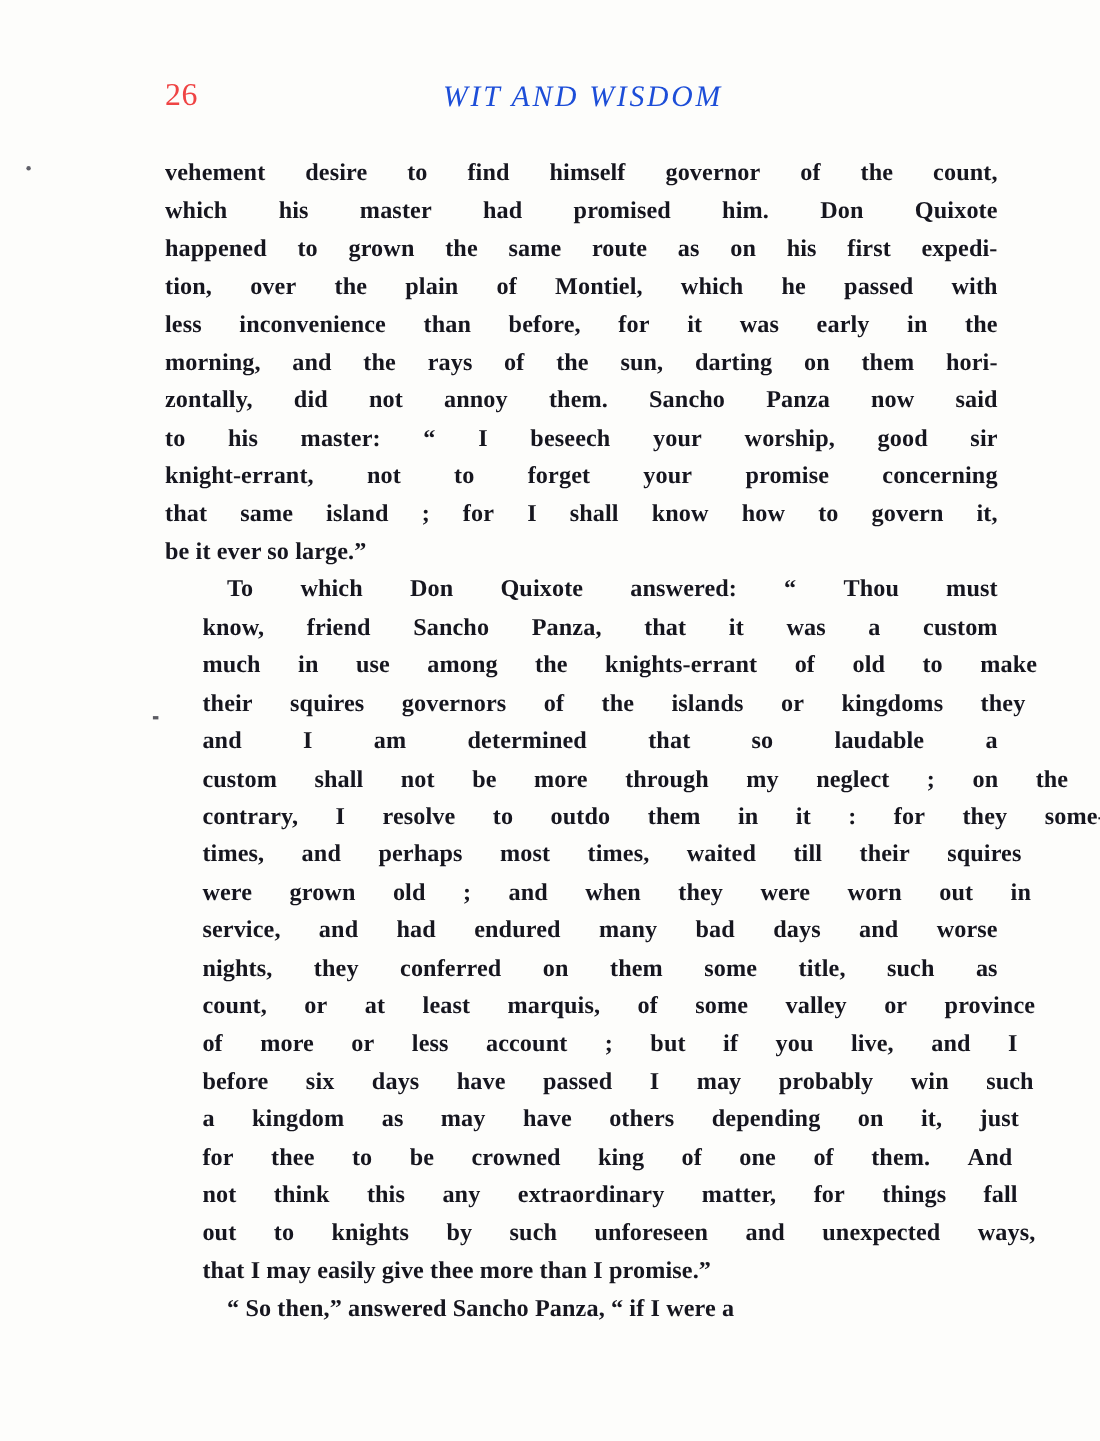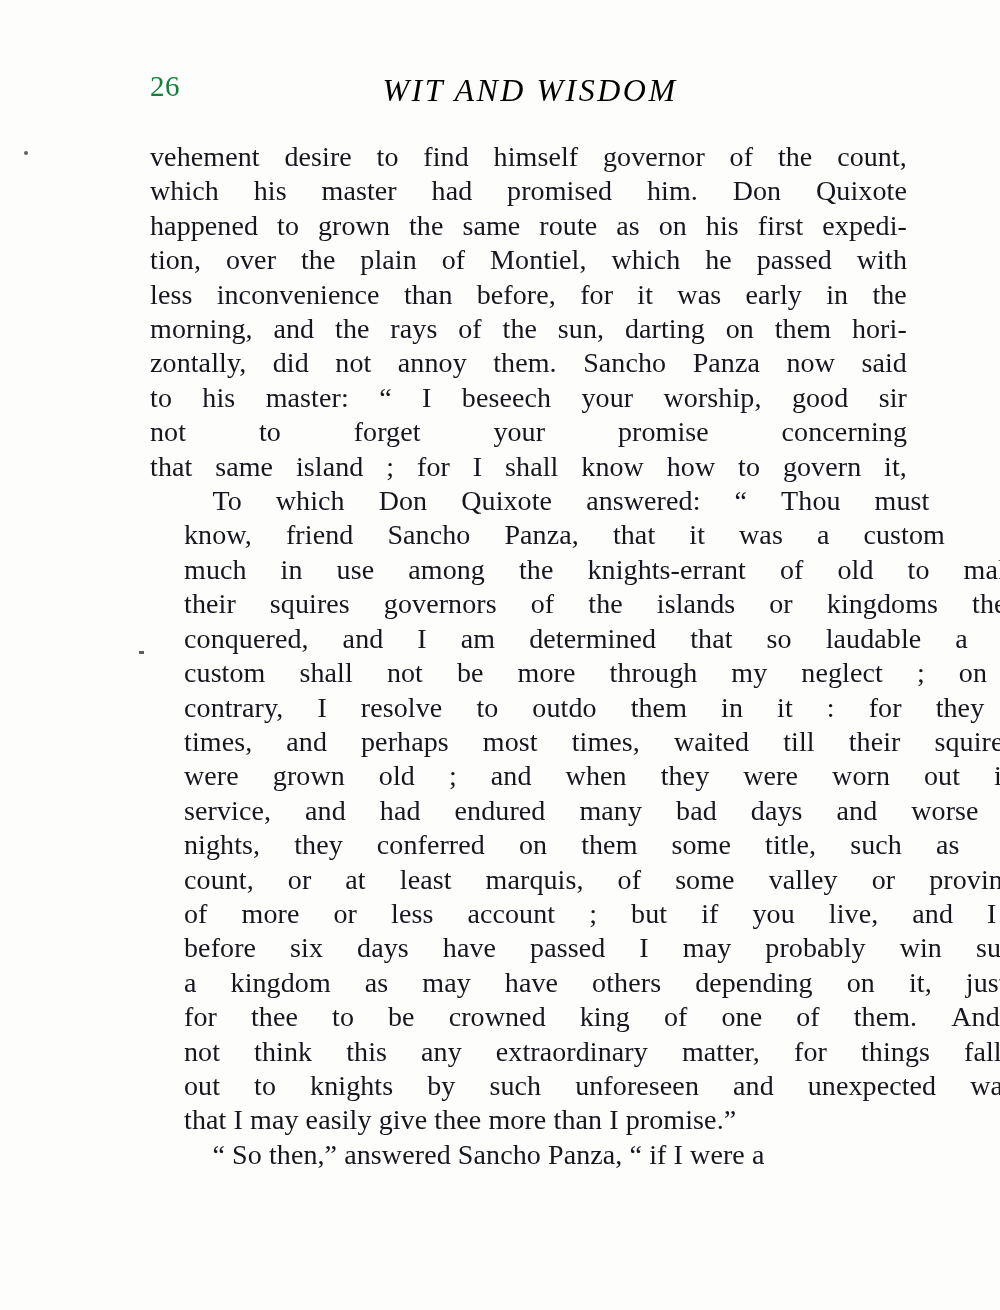--- a/index.html
+++ b/index.html
@@ -28,48 +28,49 @@
     top: 70px;
     width: 760px;
     height: 40px;
   }
   .folio {
     position: absolute;
     left: 0;
     top: 0;
     font-size: 29px;
     letter-spacing: 0.5px;
-    color: #15803d;
+    color: #ef4444;
   }
   .running-head {
     position: absolute;
     left: 0;
     top: 2px;
     width: 760px;
     text-align: center;
     font-style: italic;
-    font-size: 32px;
+    font-size: 27px;
     letter-spacing: 2.5px;
-    color: #000000;
+    color: #1d4ed8;
   }
   .body-block {
     position: absolute;
     left: 150px;
     top: 140px;
     width: 757px;
   }
   p.para {
     margin: 0;
     padding: 0;
-    font-size: 28px;
+    font-size: 22px;
     line-height: 34.4px;
     text-align: justify;
     text-justify: inter-word;
     color: #16161f;
     letter-spacing: 0.1px;
+    font-weight: bold;
   }
   p.para.indent {
     text-indent: 34px;
   }
   
   p.para::after {
     content: "";
     display: inline-block;
     width: 100%;
   }
@@ -120,29 +121,30 @@
   <div class="body-block" id="body-block">
       <p class="para nojust">
         <span class="jline"><span class="w">vehement</span><span class="w">desire</span><span class="w">to</span><span class="w">find</span><span class="w">himself</span><span class="w">governor</span><span class="w">of</span><span class="w">the</span><span class="w">count,</span></span>
         <span class="jline"><span class="w">which</span><span class="w">his</span><span class="w">master</span><span class="w">had</span><span class="w">promised</span><span class="w">him.</span><span class="w">Don</span><span class="w">Quixote</span></span>
         <span class="jline"><span class="w">happened</span><span class="w">to</span><span class="w">grown</span><span class="w">the</span><span class="w">same</span><span class="w">route</span><span class="w">as</span><span class="w">on</span><span class="w">his</span><span class="w">first</span><span class="w">expedi-</span></span>
         <span class="jline"><span class="w">tion,</span><span class="w">over</span><span class="w">the</span><span class="w">plain</span><span class="w">of</span><span class="w">Montiel,</span><span class="w">which</span><span class="w">he</span><span class="w">passed</span><span class="w">with</span></span>
         <span class="jline"><span class="w">less</span><span class="w">inconvenience</span><span class="w">than</span><span class="w">before,</span><span class="w">for</span><span class="w">it</span><span class="w">was</span><span class="w">early</span><span class="w">in</span><span class="w">the</span></span>
         <span class="jline"><span class="w">morning,</span><span class="w">and</span><span class="w">the</span><span class="w">rays</span><span class="w">of</span><span class="w">the</span><span class="w">sun,</span><span class="w">darting</span><span class="w">on</span><span class="w">them</span><span class="w">hori-</span></span>
         <span class="jline"><span class="w">zontally,</span><span class="w">did</span><span class="w">not</span><span class="w">annoy</span><span class="w">them.</span><span class="w">Sancho</span><span class="w">Panza</span><span class="w">now</span><span class="w">said</span></span>
         <span class="jline"><span class="w">to</span><span class="w">his</span><span class="w">master:</span><span class="w">“</span><span class="w">I</span><span class="w">beseech</span><span class="w">your</span><span class="w">worship,</span><span class="w">good</span><span class="w">sir</span></span>
-        <span class="jline"><span class="w">not</span><span class="w">to</span><span class="w">forget</span><span class="w">your</span><span class="w">promise</span><span class="w">concerning</span></span>
+        <span class="jline"><span class="w">knight-errant,</span><span class="w">not</span><span class="w">to</span><span class="w">forget</span><span class="w">your</span><span class="w">promise</span><span class="w">concerning</span></span>
         <span class="jline"><span class="w">that</span><span class="w">same</span><span class="w">island</span><span class="w">;</span><span class="w">for</span><span class="w">I</span><span class="w">shall</span><span class="w">know</span><span class="w">how</span><span class="w">to</span><span class="w">govern</span><span class="w">it,</span></span>
+        <span class="jline left">be it ever so large.”</span>
       </p>
       <p class="para nojust indent">
         <span class="jline"><span class="w">&nbsp;&nbsp;&nbsp;&nbsp;To</span><span class="w">which</span><span class="w">Don</span><span class="w">Quixote</span><span class="w">answered:</span><span class="w">“</span><span class="w">Thou</span><span class="w">must</span></span>
         <span class="jline"><span class="w">know,</span><span class="w">friend</span><span class="w">Sancho</span><span class="w">Panza,</span><span class="w">that</span><span class="w">it</span><span class="w">was</span><span class="w">a</span><span class="w">custom</span></span>
         <span class="jline"><span class="w">much</span><span class="w">in</span><span class="w">use</span><span class="w">among</span><span class="w">the</span><span class="w">knights-errant</span><span class="w">of</span><span class="w">old</span><span class="w">to</span><span class="w">make</span></span>
         <span class="jline"><span class="w">their</span><span class="w">squires</span><span class="w">governors</span><span class="w">of</span><span class="w">the</span><span class="w">islands</span><span class="w">or</span><span class="w">kingdoms</span><span class="w">they</span></span>
-        <span class="jline"><span class="w">conquered,</span><span class="w">and</span><span class="w">I</span><span class="w">am</span><span class="w">determined</span><span class="w">that</span><span class="w">so</span><span class="w">laudable</span><span class="w">a</span></span>
+        <span class="jline"><span class="w">and</span><span class="w">I</span><span class="w">am</span><span class="w">determined</span><span class="w">that</span><span class="w">so</span><span class="w">laudable</span><span class="w">a</span></span>
         <span class="jline"><span class="w">custom</span><span class="w">shall</span><span class="w">not</span><span class="w">be</span><span class="w">more</span><span class="w">through</span><span class="w">my</span><span class="w">neglect</span><span class="w">;</span><span class="w">on</span><span class="w">the</span></span>
         <span class="jline"><span class="w">contrary,</span><span class="w">I</span><span class="w">resolve</span><span class="w">to</span><span class="w">outdo</span><span class="w">them</span><span class="w">in</span><span class="w">it</span><span class="w">:</span><span class="w">for</span><span class="w">they</span><span class="w">some-</span></span>
         <span class="jline"><span class="w">times,</span><span class="w">and</span><span class="w">perhaps</span><span class="w">most</span><span class="w">times,</span><span class="w">waited</span><span class="w">till</span><span class="w">their</span><span class="w">squires</span></span>
         <span class="jline"><span class="w">were</span><span class="w">grown</span><span class="w">old</span><span class="w">;</span><span class="w">and</span><span class="w">when</span><span class="w">they</span><span class="w">were</span><span class="w">worn</span><span class="w">out</span><span class="w">in</span></span>
         <span class="jline"><span class="w">service,</span><span class="w">and</span><span class="w">had</span><span class="w">endured</span><span class="w">many</span><span class="w">bad</span><span class="w">days</span><span class="w">and</span><span class="w">worse</span></span>
         <span class="jline"><span class="w">nights,</span><span class="w">they</span><span class="w">conferred</span><span class="w">on</span><span class="w">them</span><span class="w">some</span><span class="w">title,</span><span class="w">such</span><span class="w">as</span></span>
         <span class="jline"><span class="w">count,</span><span class="w">or</span><span class="w">at</span><span class="w">least</span><span class="w">marquis,</span><span class="w">of</span><span class="w">some</span><span class="w">valley</span><span class="w">or</span><span class="w">province</span></span>
         <span class="jline"><span class="w">of</span><span class="w">more</span><span class="w">or</span><span class="w">less</span><span class="w">account</span><span class="w">;</span><span class="w">but</span><span class="w">if</span><span class="w">you</span><span class="w">live,</span><span class="w">and</span><span class="w">I</span></span>
         <span class="jline"><span class="w">before</span><span class="w">six</span><span class="w">days</span><span class="w">have</span><span class="w">passed</span><span class="w">I</span><span class="w">may</span><span class="w">probably</span><span class="w">win</span><span class="w">such</span></span>
         <span class="jline"><span class="w">a</span><span class="w">kingdom</span><span class="w">as</span><span class="w">may</span><span class="w">have</span><span class="w">others</span><span class="w">depending</span><span class="w">on</span><span class="w">it,</span><span class="w">just</span></span>

